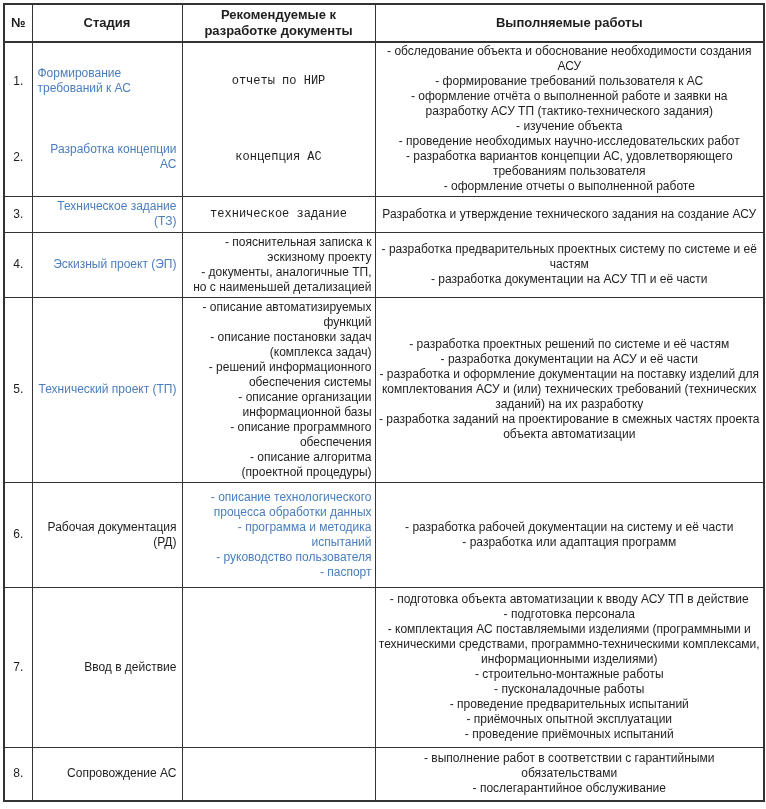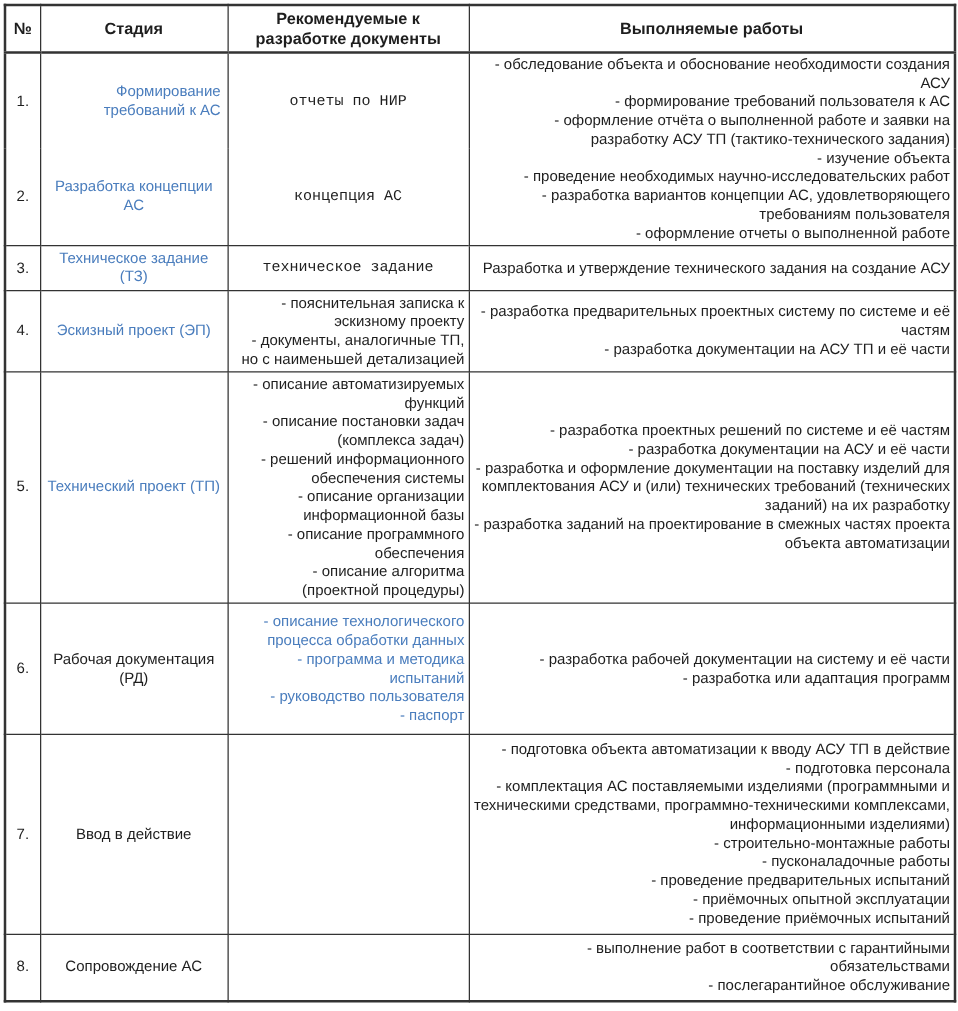--- a/index.html
+++ b/index.html
@@ -37,25 +37,25 @@
   }
   thead th {
     font-size: 13px;
     line-height: 16px;
     font-weight: bold;
     text-align: center;
     height: 38px;
     border-bottom-width: 2px;
   }
   td.num   { text-align: center; }
-  td.stage { text-align: center; padding: 2px 5px; }
-  td.stage.left { text-align: right; margin-left: 44px; }
+  td.stage { text-align: right; padding: 2px 5px; }
+  td.stage.left { text-align: left; margin-left: 44px; }
   td.docs  { text-align: right; }
   td.docs.center { text-align: center; font-family: Liberation Mono, monospace; }
-  td.works { text-align: right; padding: 1px 3px; }
+  td.works { text-align: center; padding: 1px 3px; }
   .blue { color: var(--link_blue); }
   .link { cursor: pointer; }
   
   tr.merge-top > td    { border-bottom: none; }
   tr.merge-bottom > td { border-top: none; }
   .cell-list div { padding: 0; margin: 0; }
 </style>
 </head>
 <body>
 

